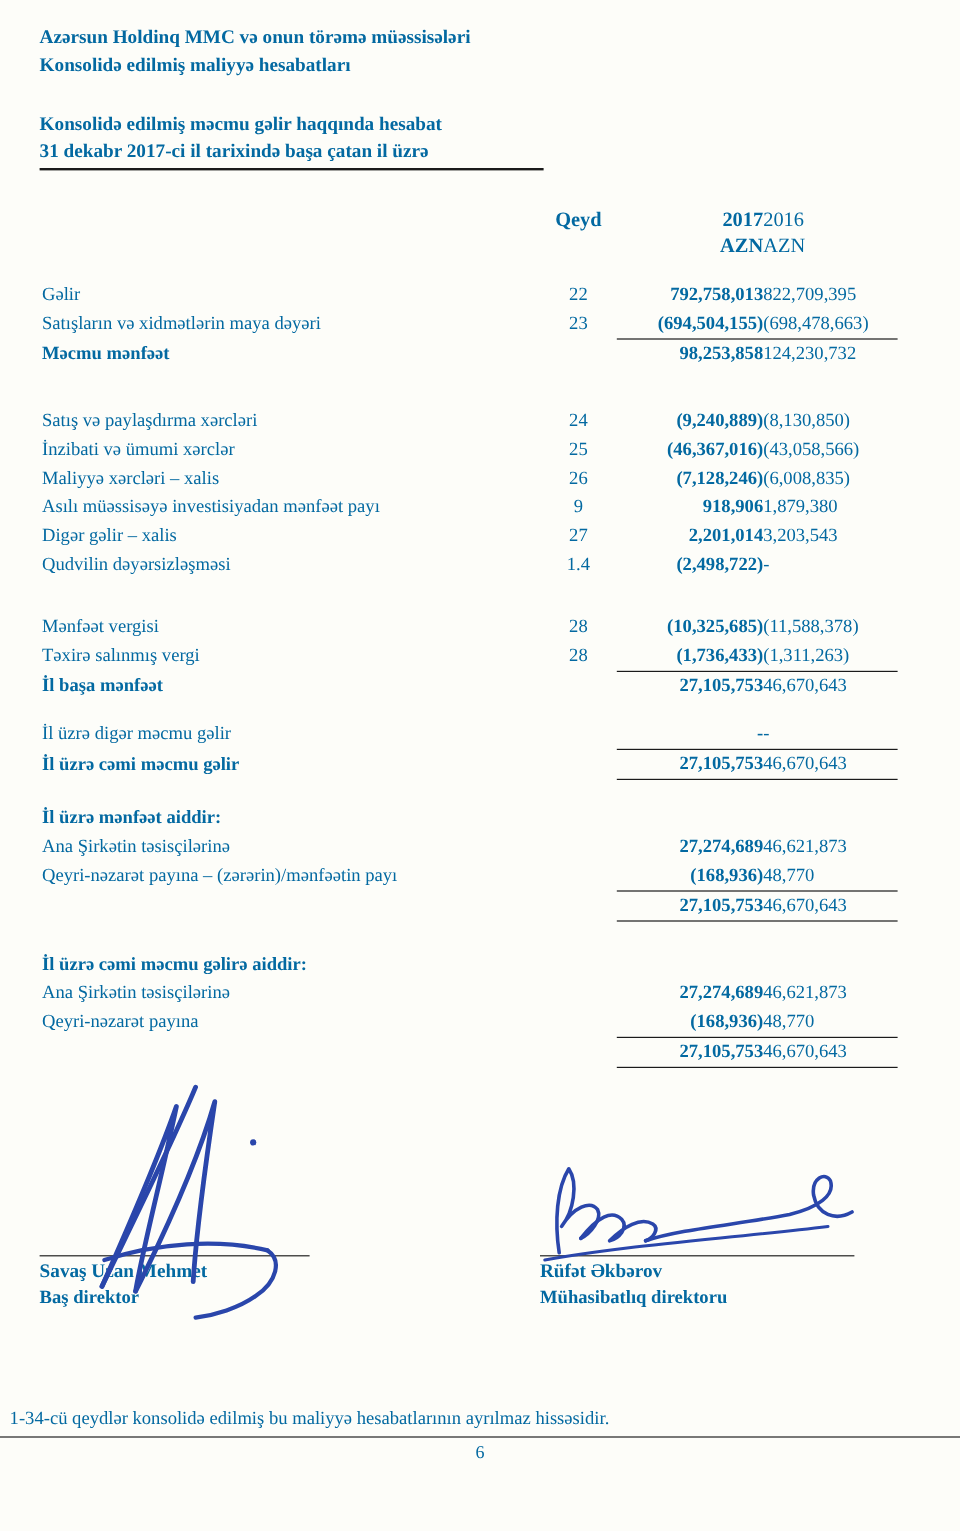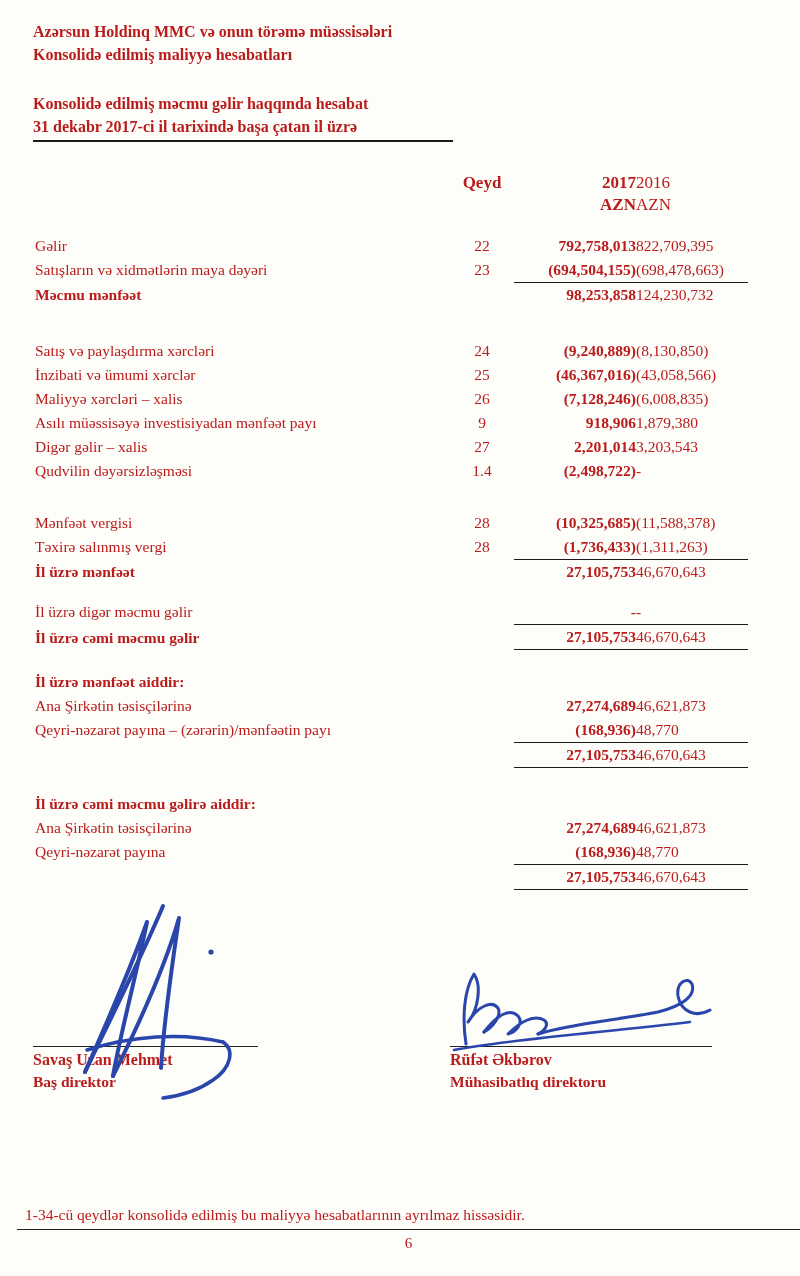--- a/index.html
+++ b/index.html
@@ -1,19 +1,19 @@
 <!DOCTYPE html>
 <html><head>
 <meta charset="utf-8">
 <style>
   * { margin:0; padding:0; box-sizing:border-box; }
   html,body { background:#e8e8e8; }
   .page {
     width:800px; height:1276px; margin:0 auto; position:relative; overflow:hidden;
-    background:#fdfdf9; color:#b91c1c;
+    background:#fdfdf9; color:#0369a1;
     font-family:"Liberation Serif", serif;
   }
   .content { padding:20px 52px 0 33px; }
 
   .company-line { font-size:16px; font-weight:bold; line-height:23px; }
   .title-block { margin-top:26px; }
   .title-line { font-size:16px; font-weight:bold; line-height:23px; }
   .report-period { display:inline-block; min-width:420px; border-bottom:2px solid #1b1b1b; padding-bottom:2px; }
 
   
@@ -44,21 +44,21 @@
   .sig-left  { left:18px; top:0; }
   .sig-right { left:405px; top:66px; }
   .sig-block { position:absolute; top:146px; }
   .sig-block.left  { left:0;  width:225px; }
   .sig-block.right { left:417px; width:262px; }
   .sig-line { border-top:1.6px solid #222; height:0; }
   .sig-name { font-size:16px; font-weight:bold; line-height:22px; margin-top:2px; }
   .sig-title { font-size:15.5px; line-height:21px;font-weight:bold; }
 
   
-  .footer { position:absolute; left:0; right:0; bottom:24px;padding-left:17px; }
+  .footer { position:absolute; left:0; right:0; bottom:56px; }
   .footer-note { font-size:15.5px; padding:0 12px 5px 8px; border-bottom:1.6px solid #222; }
   .page-number { text-align:center; font-size:15px; margin-top:5px; }
 </style>
 </head>
 <body>
 
 <div class="page">
   <div class="content">
 
     <div class="company-line">Azərsun Holdinq MMC və onun törəmə müəssisələri</div>
@@ -173,21 +173,21 @@
         </div>
         <div class="row">
           <div class="c-label">Təxirə salınmış vergi</div>
           <div class="c-note">28</div>
           <div class="c-nums">
             <div class="c-2017">(1,736,433)</div>
             <div class="c-2016">(1,311,263)</div>
           </div>
         </div>
         <div class="row bold">
-          <div class="c-label">İl üzrə mənfəət</div>
+          <div class="c-label">İl başa mənfəət</div>
           <div class="c-note"></div>
           <div class="c-nums line-above">
             <div class="c-2017">27,105,753</div>
             <div class="c-2016">46,670,643</div>
           </div>
         </div>
         <div class="spacer" style="height: 16px;"></div>
         <div class="row">
           <div class="c-label">İl üzrə digər məcmu gəlir</div>
           <div class="c-note"></div>

